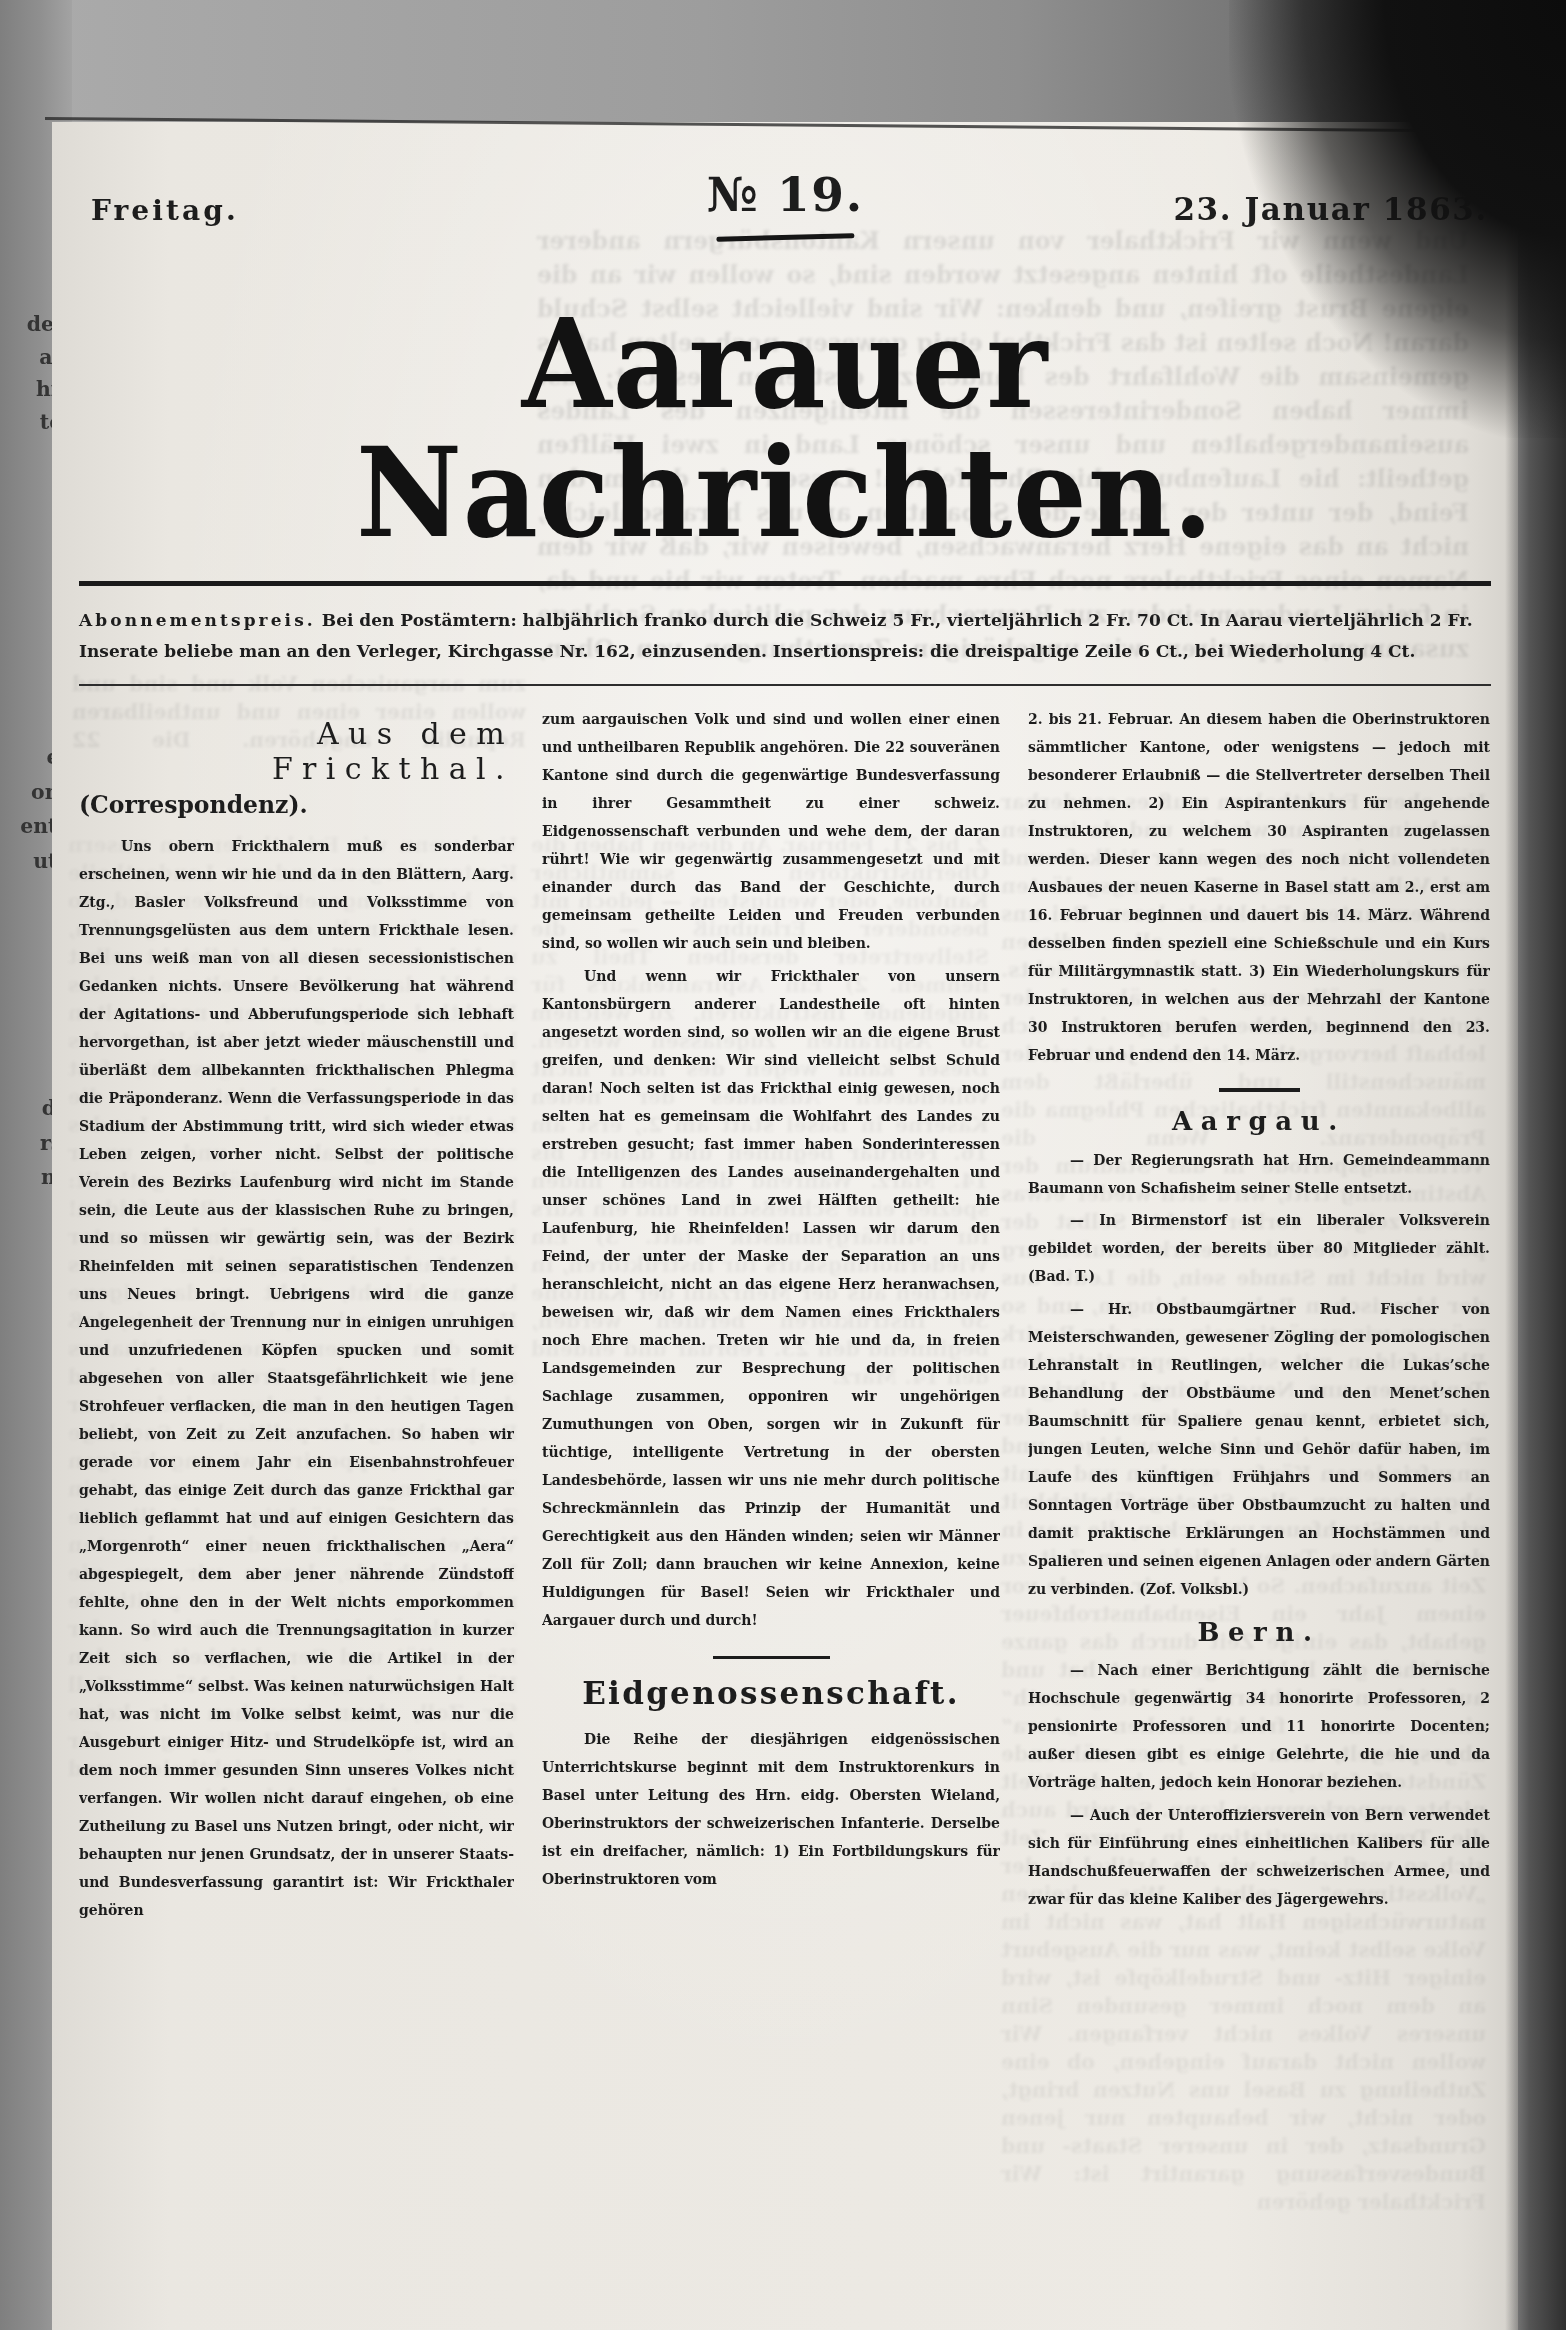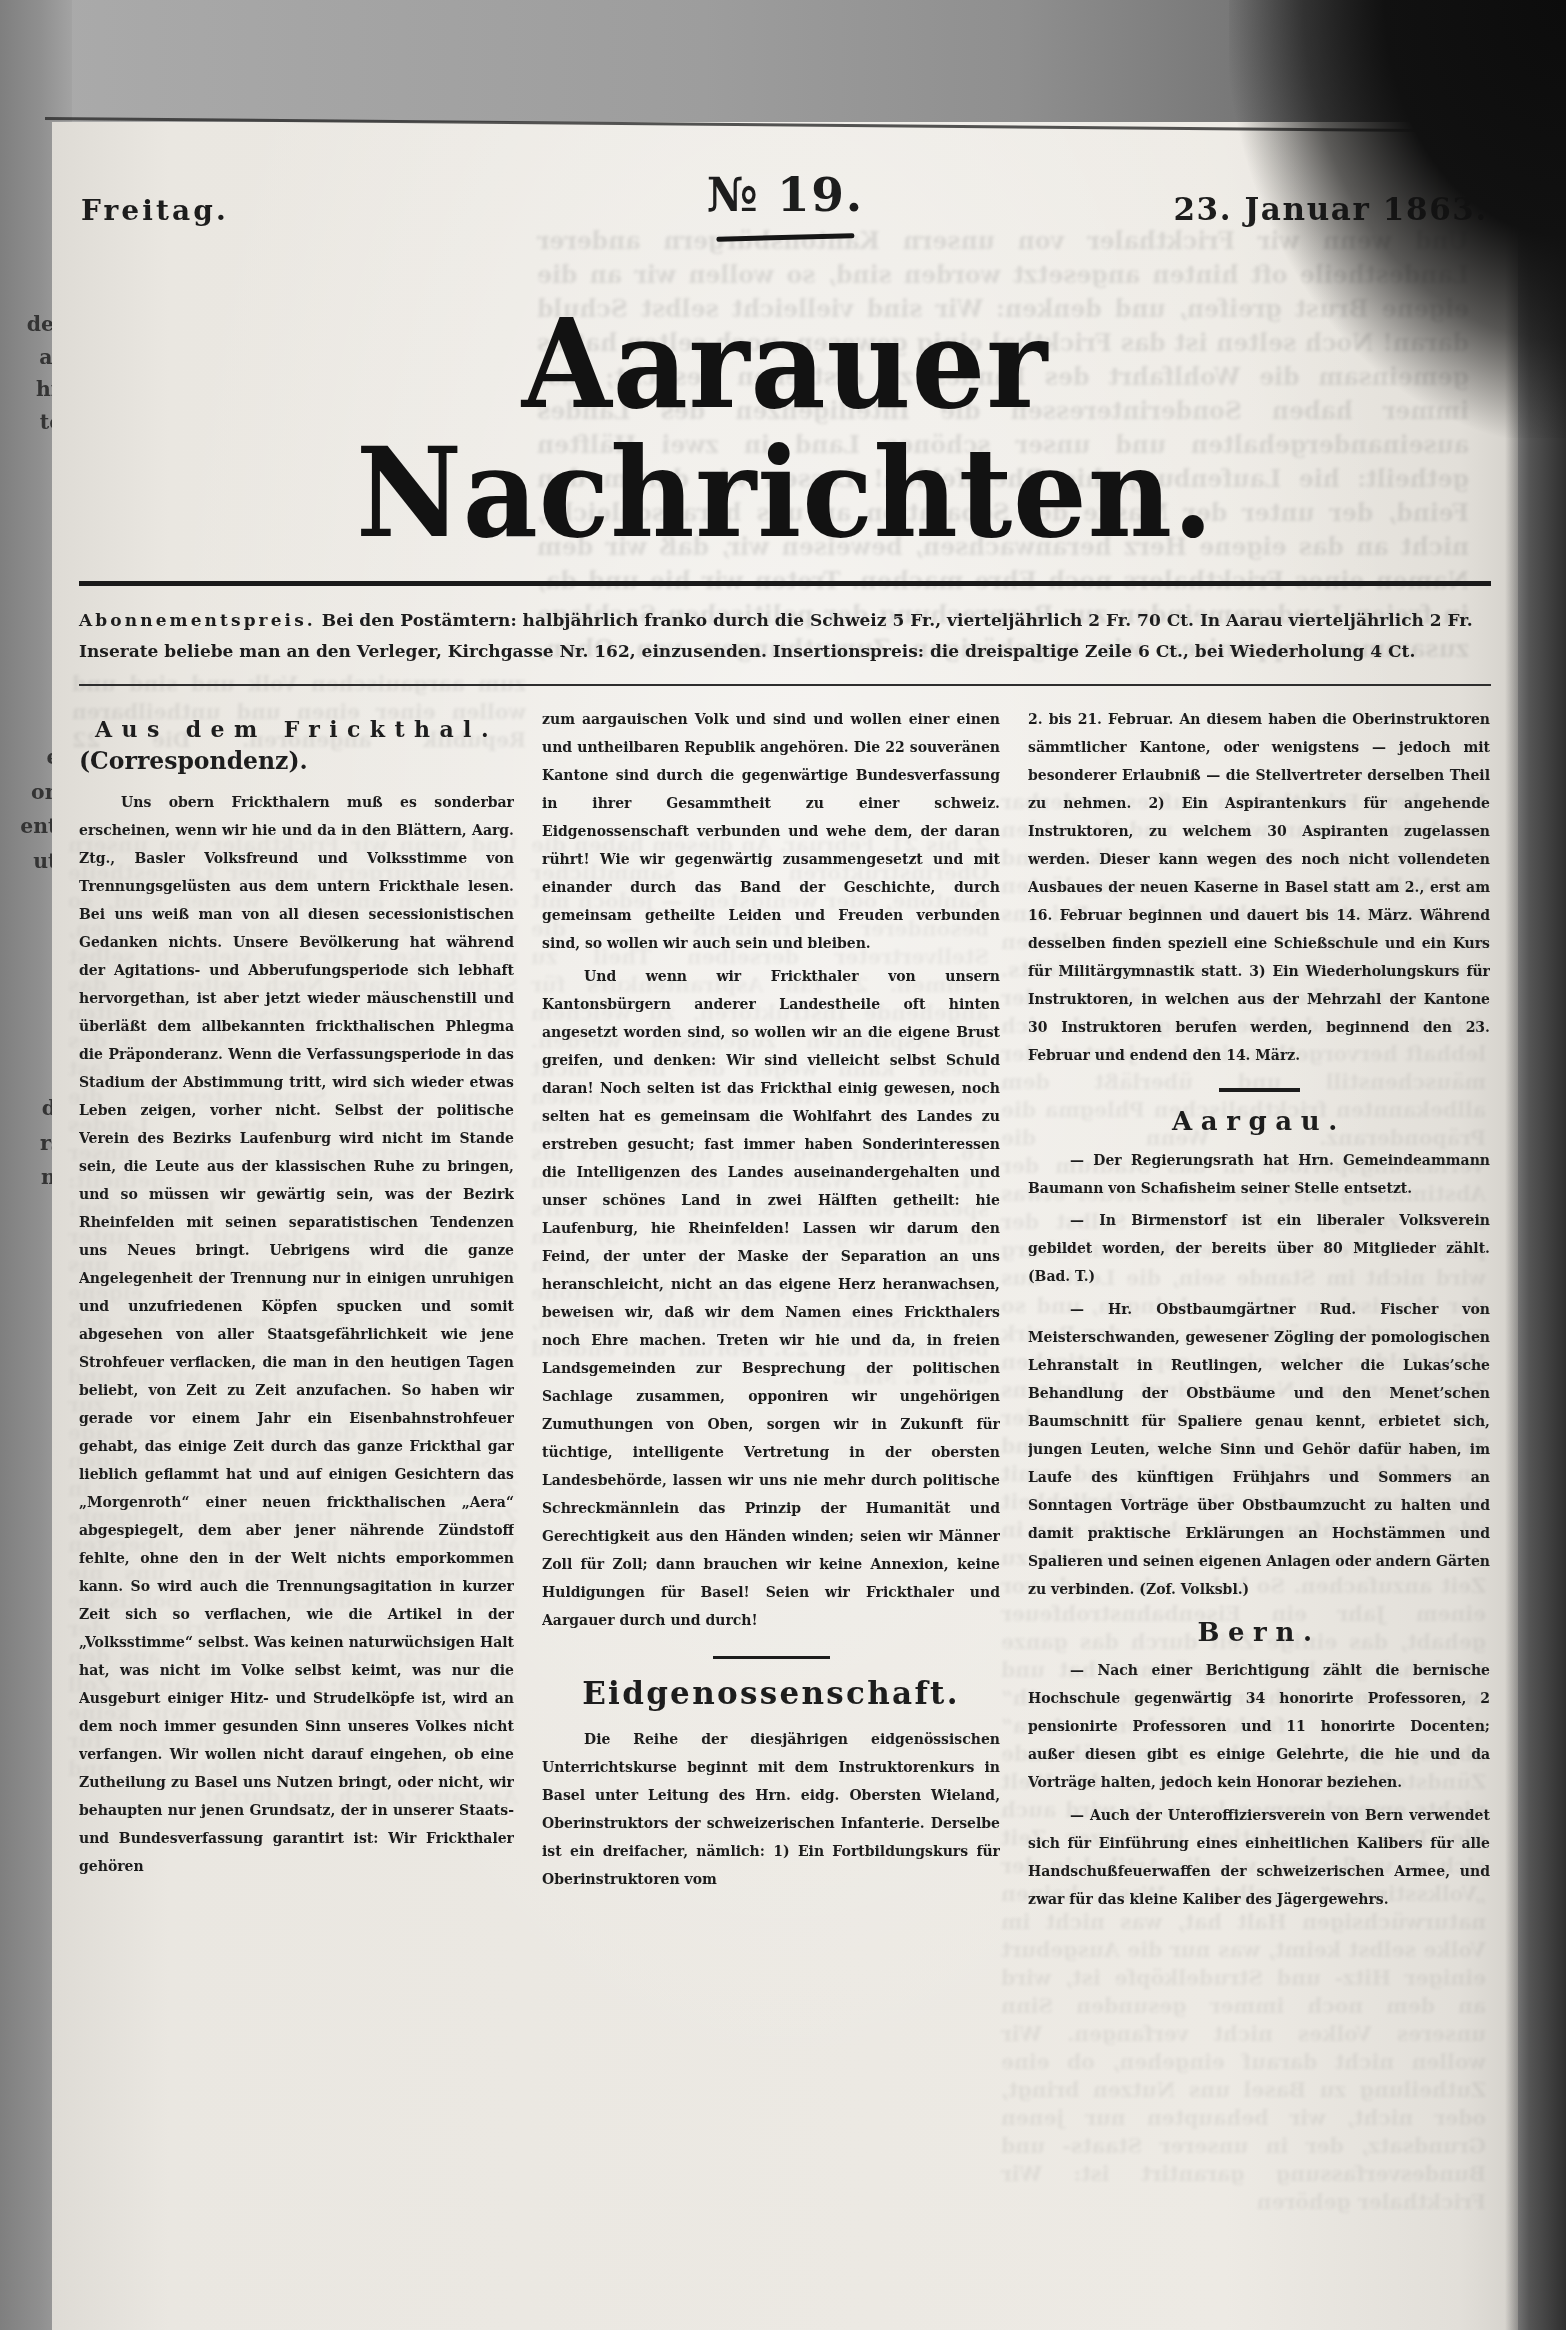--- a/index.html
+++ b/index.html
@@ -56,21 +56,21 @@
     color:#4a4a4a; font-weight:bold; text-align:justify; overflow:hidden;
   }
   .bb1 { top:102px; left:485px; width:932px; height:438px; font-size:23.5px; line-height:34px; opacity:.14; }
   .bb2 { top:548px; left:20.4px;  width:454px;  height:88px; font-size:20.4px; line-height:28px; opacity:.10; }
   .bb3 { top:666px; left:949px; width:485px; height:1503px; font-size:20.4px; line-height:28px; opacity:.085; }
   .bb4 { top:709px; left:479px; width:458px;  height:1449px; font-size:20.4px; line-height:28px; opacity:.065; }
   .bb5 { top:709px; left:15.7px;  width:450px;  height:1370px; font-size:20.4px; line-height:28px; opacity:.055; }
 
   
   .header-row { position:relative; height:102px; }
-  .day   { position:absolute; left:2px;  top:30px; font-size:28px; font-weight:bold; letter-spacing:3.1px; }
+  .day   { position:absolute; left:12px;  top:30px; font-size:28px; font-weight:bold; letter-spacing:3.1px; }
   .date  { position:absolute; right:3.1px; top:27px; font-size:31px; font-weight:bold; letter-spacing:1.6px; }
   .issue-wrap { position:absolute; left:50%; transform:translateX(-50%); top:3.1px; }
   .issue { font-size:47px; font-weight:bold; letter-spacing:1.6px; }
   .issue-flourish { width:138px; height:4.7px; background:#161616; margin:12.5px auto 0; transform:rotate(-1.4deg); border-radius:2.3px; }
 
   
   .masthead {
     margin:41px 0 0; text-align:center; font-size:116px; line-height:1.05;
     font-weight:bold; color:#121212; letter-spacing:0.8px; transform:scaleY(1.06);
   }
@@ -84,21 +84,21 @@
   
   .columns { position:relative; display:flex; gap:28px; margin-top:19px; height:1651px; overflow:hidden; z-index:2; }
   .col { overflow:hidden; }
   .col1 { width:435px; }
   .col2 { width:458px; }
   .col3 { width:462px; }
 
   .bodytext { font-size:14px; line-height:28px; text-align:justify; font-weight:bold; color:#1c1c1c; margin:0 0 4.7px; }
   .indent { text-indent:42px; }
 
-  .art-head { font-size:22px; font-weight:bold; text-align:center; letter-spacing:9.4px; margin:11px 0 4.7px; }
+  .art-head { font-size:30px; font-weight:normal; text-align:right; letter-spacing:9.4px; margin:11px 0 4.7px; }
   .art-sub  { font-size:23.5px; font-weight:bold; margin:0 0 12.5px; }
 
   .sep       { width:117px; height:3.1px; background:#1c1c1c; margin:22px auto 15.7px; }
   .sep-small { width:81px; height:3.9px; background:#1c1c1c; margin:19px auto 12.5px; }
 
   .sec-head    { font-size:31px; font-weight:bold; text-align:center; letter-spacing:2.3px; margin:0 0 14px; }
   .canton-head { font-size:26px; font-weight:bold; text-align:center; letter-spacing:8.6px; margin:14px 0 9.4px; }
 </style>
 </head>
 <body>

